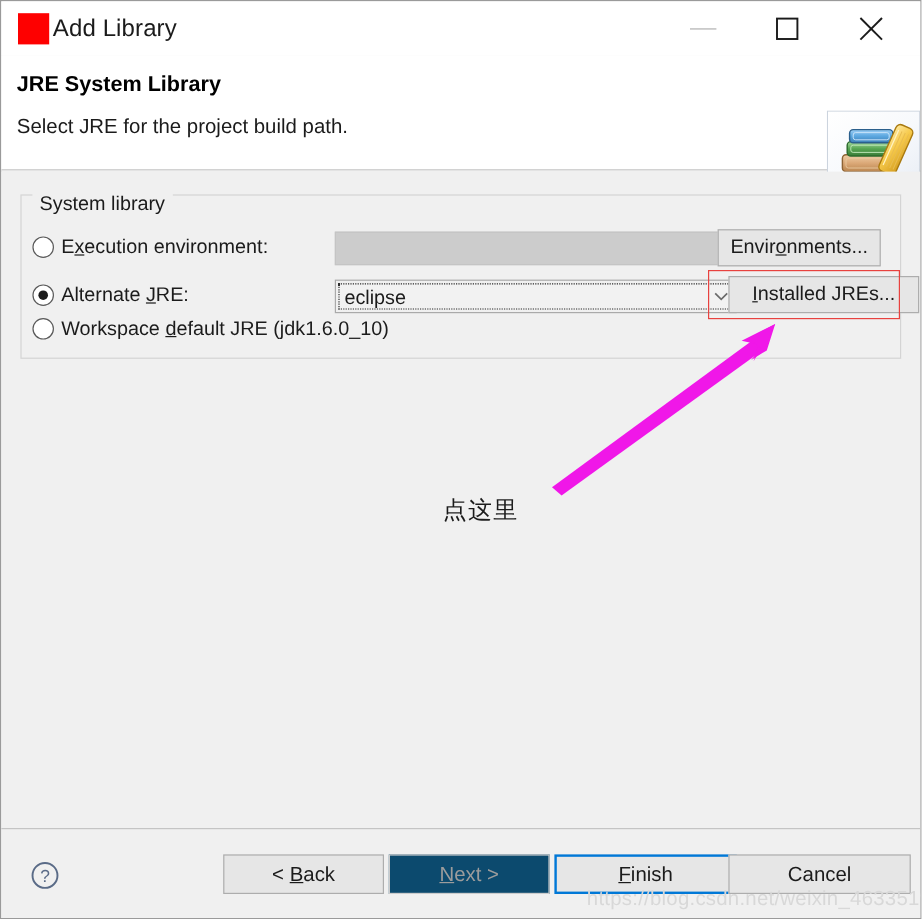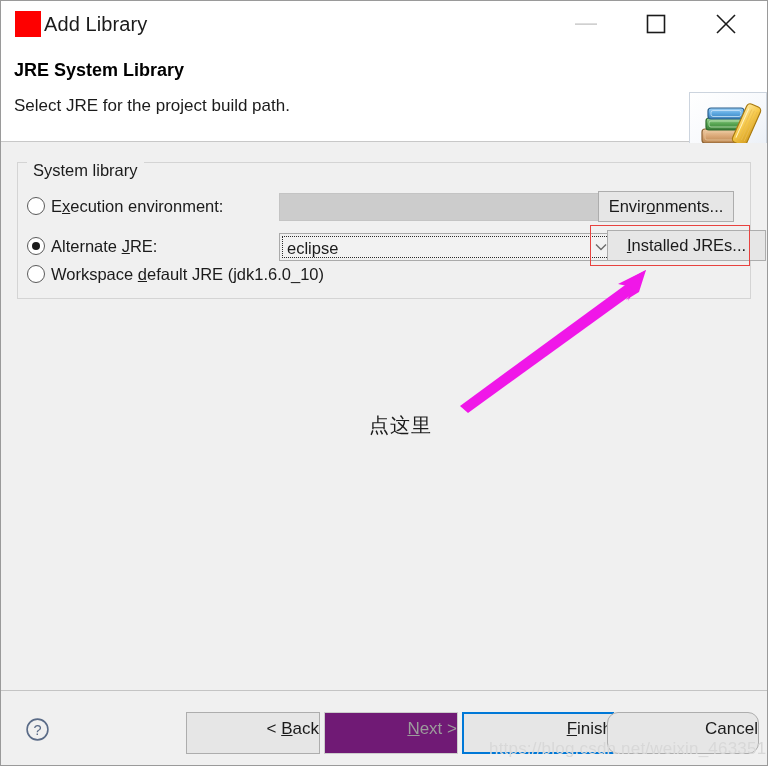--- a/index.html
+++ b/index.html
@@ -270,33 +270,33 @@
 
   #help-icon {
     position: absolute;
     left: 24px; top: 716px;
     width: 25px; height: 25px;
   }
 
   .dlg-button {
     position: absolute;
     top: 711px;
-    height: 42px;
+    height: 33px;
     border: 1px solid #adadad;
     background: #e6e6e6;
     font-size: 17px;
     color: #1b1b1b;
-    text-align: right;
+    text-align: center;
     line-height: 31px;
     white-space: nowrap;
   }
   #btn-back   { left: 185px; width: 134px; }
-  #btn-next   { left: 323px; width: 134px; background: #701a75; border-color: #cccccc; color: #9c9c9c; }
+  #btn-next   { left: 323px; width: 134px; background: #0c4a6e; border-color: #cccccc; color: #9c9c9c; }
   #btn-finish { left: 461px; width: 152px; background: #e6e6e6; border: 2px solid #0078d7; line-height: 29px; }
-  #btn-cancel { left: 606px; width: 152px; border-radius: 11px; }
+  #btn-cancel { left: 606px; width: 152px; }
 
   
   #watermark {
     position: absolute;
     left: 488px; top: 738px;
     font-size: 17px;
     color: #d8d8d8;
     letter-spacing: 0.2px;
     white-space: nowrap;
     font-family: "Liberation Sans", sans-serif;

